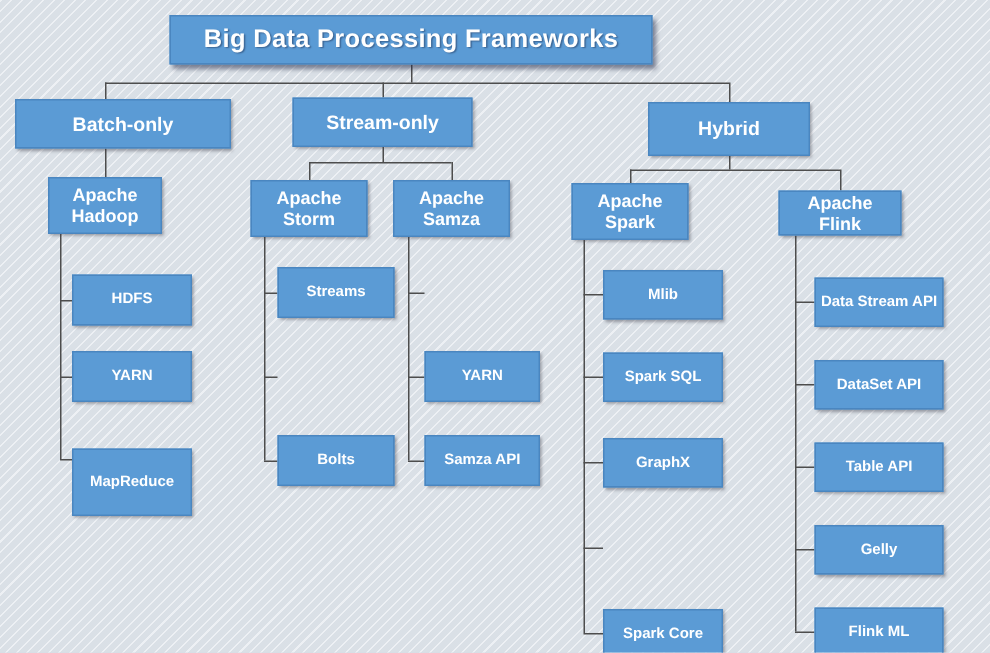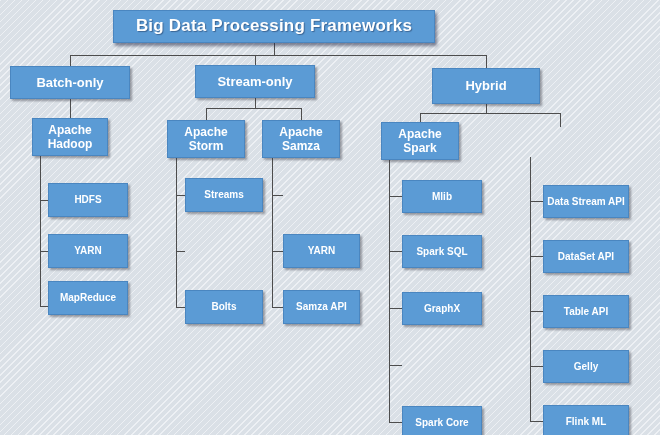--- a/index.html
+++ b/index.html
@@ -104,32 +104,33 @@
 
   <div class="v-line" style="left:530px;top:157px;height:264px"></div>
   <div class="h-line" style="left:530px;top:201px;width:13px"></div>
   <div class="h-line" style="left:530px;top:256px;width:13px"></div>
   <div class="h-line" style="left:530px;top:311px;width:13px"></div>
   <div class="h-line" style="left:530px;top:366px;width:13px"></div>
   <div class="h-line" style="left:530px;top:421px;width:13px"></div>
 
   <div class="node title-node" style="left:113px;top:10px;width:322px;height:33px">Big Data Processing Frameworks</div>
 
-  <div class="node cat-node" style="left:10px;top:66px;width:120px;height:33px">Batch-only</div>
+  <div class="node cat-node" style="left:10px;top:66px;width:144px;height:33px">Batch-only</div>
   <div class="node cat-node" style="left:195px;top:65px;width:120px;height:33px">Stream-only</div>
   <div class="node cat-node" style="left:432px;top:68px;width:108px;height:36px">Hybrid</div>
 
   <div class="node fw-node" style="left:32px;top:118px;width:76px;height:38px">Apache Hadoop</div>
   <div class="node fw-node" style="left:167px;top:120px;width:78px;height:38px">Apache Storm</div>
   <div class="node fw-node" style="left:262px;top:120px;width:78px;height:38px">Apache Samza</div>
   <div class="node fw-node" style="left:381px;top:122px;width:78px;height:38px">Apache Spark</div>
+  <div class="node fw-node" style="left:519px;top:127px;width:82px;height:30px">Apache Flink</div>
 
   <div class="node leaf-node" style="left:48px;top:183px;width:80px;height:34px">HDFS</div>
   <div class="node leaf-node" style="left:48px;top:234px;width:80px;height:34px">YARN</div>
-  <div class="node leaf-node" style="left:48px;top:281px;width:80px;height:34px">MapReduce</div>
+  <div class="node leaf-node" style="left:48px;top:299px;width:80px;height:45px">MapReduce</div>
 
   <div class="node leaf-node" style="left:185px;top:178px;width:78px;height:34px">Streams</div>
   <div class="node leaf-node" style="left:185px;top:290px;width:78px;height:34px">Bolts</div>
 
   <div class="node leaf-node" style="left:283px;top:234px;width:77px;height:34px">YARN</div>
   <div class="node leaf-node" style="left:283px;top:290px;width:77px;height:34px">Samza API</div>
 
   <div class="node leaf-node" style="left:402px;top:180px;width:80px;height:33px">Mlib</div>
   <div class="node leaf-node" style="left:402px;top:235px;width:80px;height:33px">Spark SQL</div>
   <div class="node leaf-node" style="left:402px;top:292px;width:80px;height:33px">GraphX</div>

